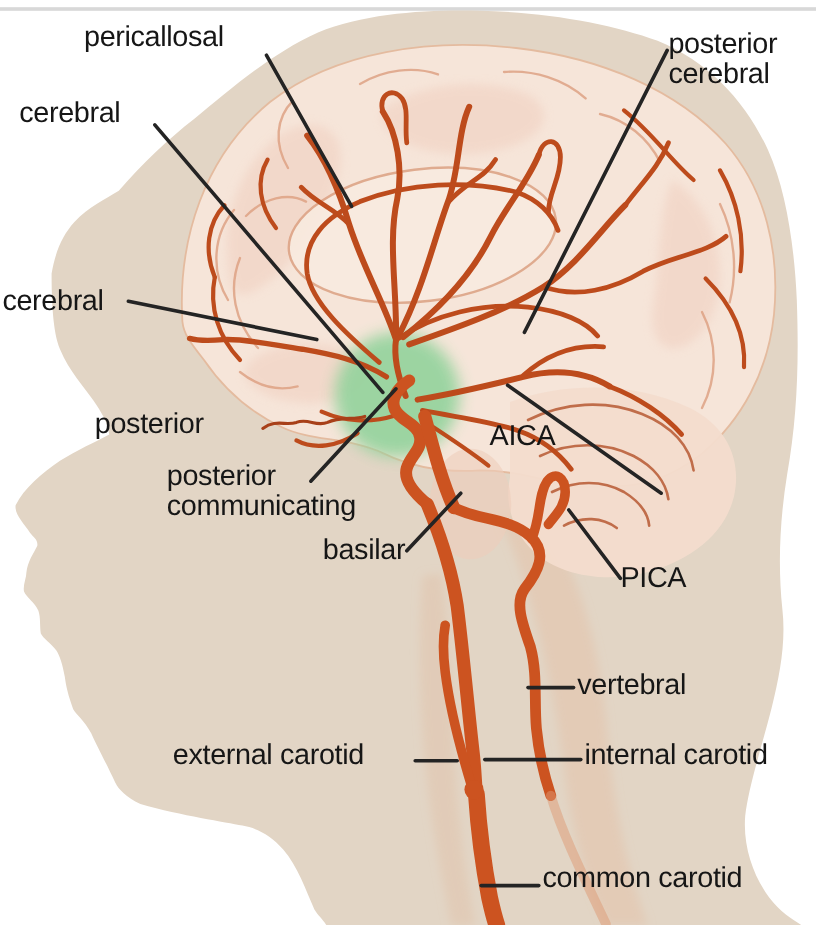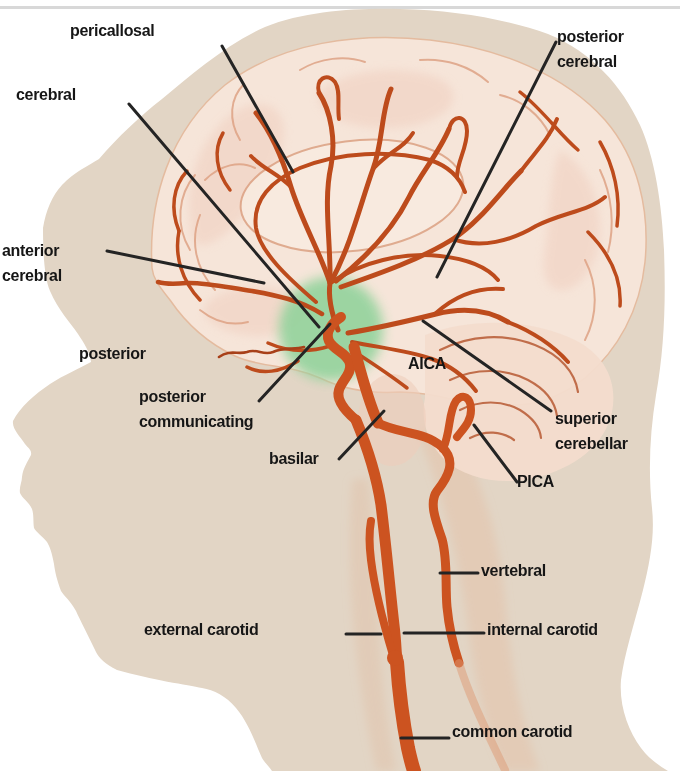--- a/index.html
+++ b/index.html
@@ -9,21 +9,21 @@
     --label-text:#161616; --top-border:#d8d8d8;
   }
   html,body{margin:0;padding:0;background:var(--background);}
   .stage{
     position:relative;width:680px;height:771px;overflow:hidden;
     background:var(--background);
     font-family:"Liberation Sans","DejaVu Sans",sans-serif;
   }
   .stage svg{position:absolute;inset:0;display:block;}
   .lbl{
-    position:absolute;font-weight:bold;font-size:16px;line-height:25px;
+    position:absolute;font-weight:normal;font-size:24px;line-height:25px;
     color:var(--label-text);letter-spacing:-0.3px;white-space:nowrap;
   }
   .lbl span{display:block;}
   .lbl-pericallosal{left:70px;top:18px;}
   .lbl-middle-cerebral{left:16px;top:82px;}
   .lbl-posterior-cerebral{left:557px;top:24px;}
   .lbl-anterior-cerebral{left:2px;top:238px;}
   .lbl-ophthalmic{left:79px;top:341px;}
   .lbl-posterior-communicating{left:139px;top:384px;}
   .lbl-basilar{left:247px;top:446px;margin-left:22px;}
@@ -178,40 +178,35 @@
     <span>pericallosal</span>
   </div>
   <div class="lbl lbl-middle-cerebral">
     <span>cerebral</span>
   </div>
   <div class="lbl lbl-posterior-cerebral">
     <span>posterior</span>
     <span>cerebral</span>
   </div>
   <div class="lbl lbl-anterior-cerebral">
-    <span>anterior</span>
     <span>cerebral</span>
   </div>
   <div class="lbl lbl-ophthalmic">
     <span>posterior</span>
   </div>
   <div class="lbl lbl-posterior-communicating">
     <span>posterior</span>
     <span>communicating</span>
   </div>
   <div class="lbl lbl-basilar">
     <span>basilar</span>
   </div>
   <div class="lbl lbl-aica">
     <span>AICA</span>
   </div>
-  <div class="lbl lbl-superior-cerebellar">
-    <span>superior</span>
-    <span>cerebellar</span>
-  </div>
   <div class="lbl lbl-pica">
     <span>PICA</span>
   </div>
   <div class="lbl lbl-vertebral">
     <span>vertebral</span>
   </div>
   <div class="lbl lbl-external-carotid">
     <span>external carotid</span>
   </div>
   <div class="lbl lbl-common-carotid">

